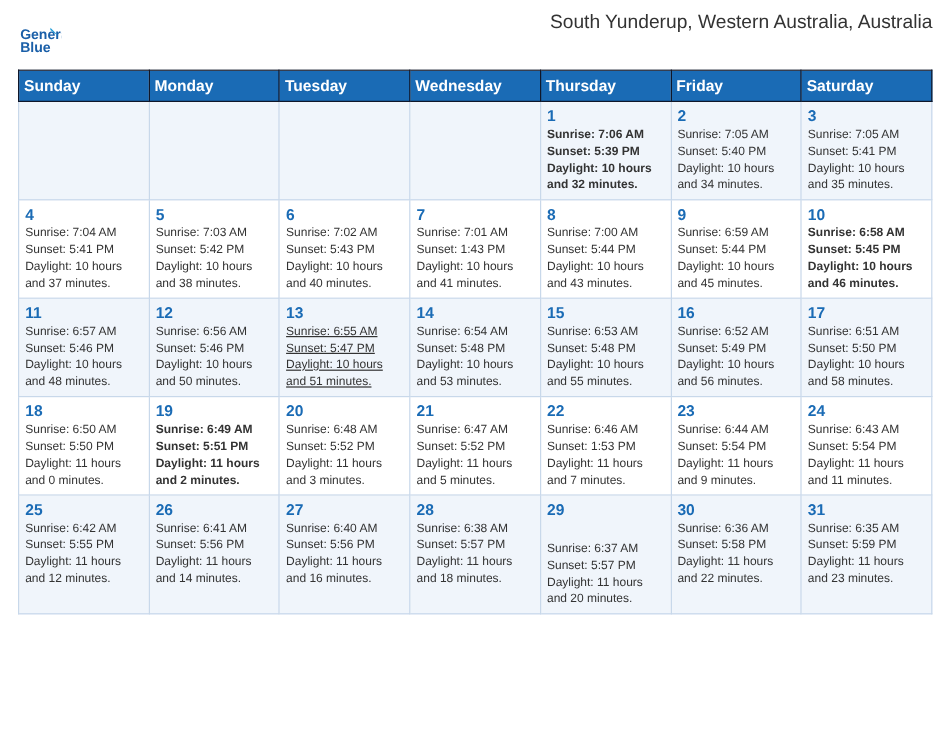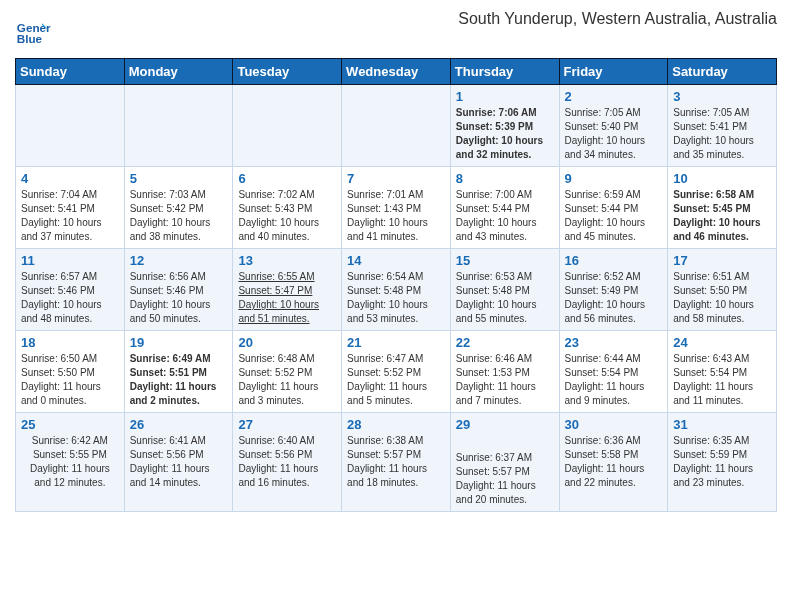--- a/index.html
+++ b/index.html
@@ -287,21 +287,21 @@
           <span class="day-num">24</span>
           <div class="day-info" style="white-space: pre-line;">Sunrise: 6:43 AM
 Sunset: 5:54 PM
 Daylight: 11 hours
 and 11 minutes.</div>
         </td>
       </tr>
       <tr>
         <td>
           <span class="day-num">25</span>
-          <div class="day-info" style="white-space: pre-line; text-align: center;">Sunrise: 6:42 AM
+          <div class="day-info" style="white-space: pre-line;">Sunrise: 6:42 AM
 Sunset: 5:55 PM
 Daylight: 11 hours
 and 12 minutes.</div>
         </td>
         <td>
           <span class="day-num">26</span>
           <div class="day-info" style="white-space: pre-line;">Sunrise: 6:41 AM
 Sunset: 5:56 PM
 Daylight: 11 hours
 and 14 minutes.</div>

